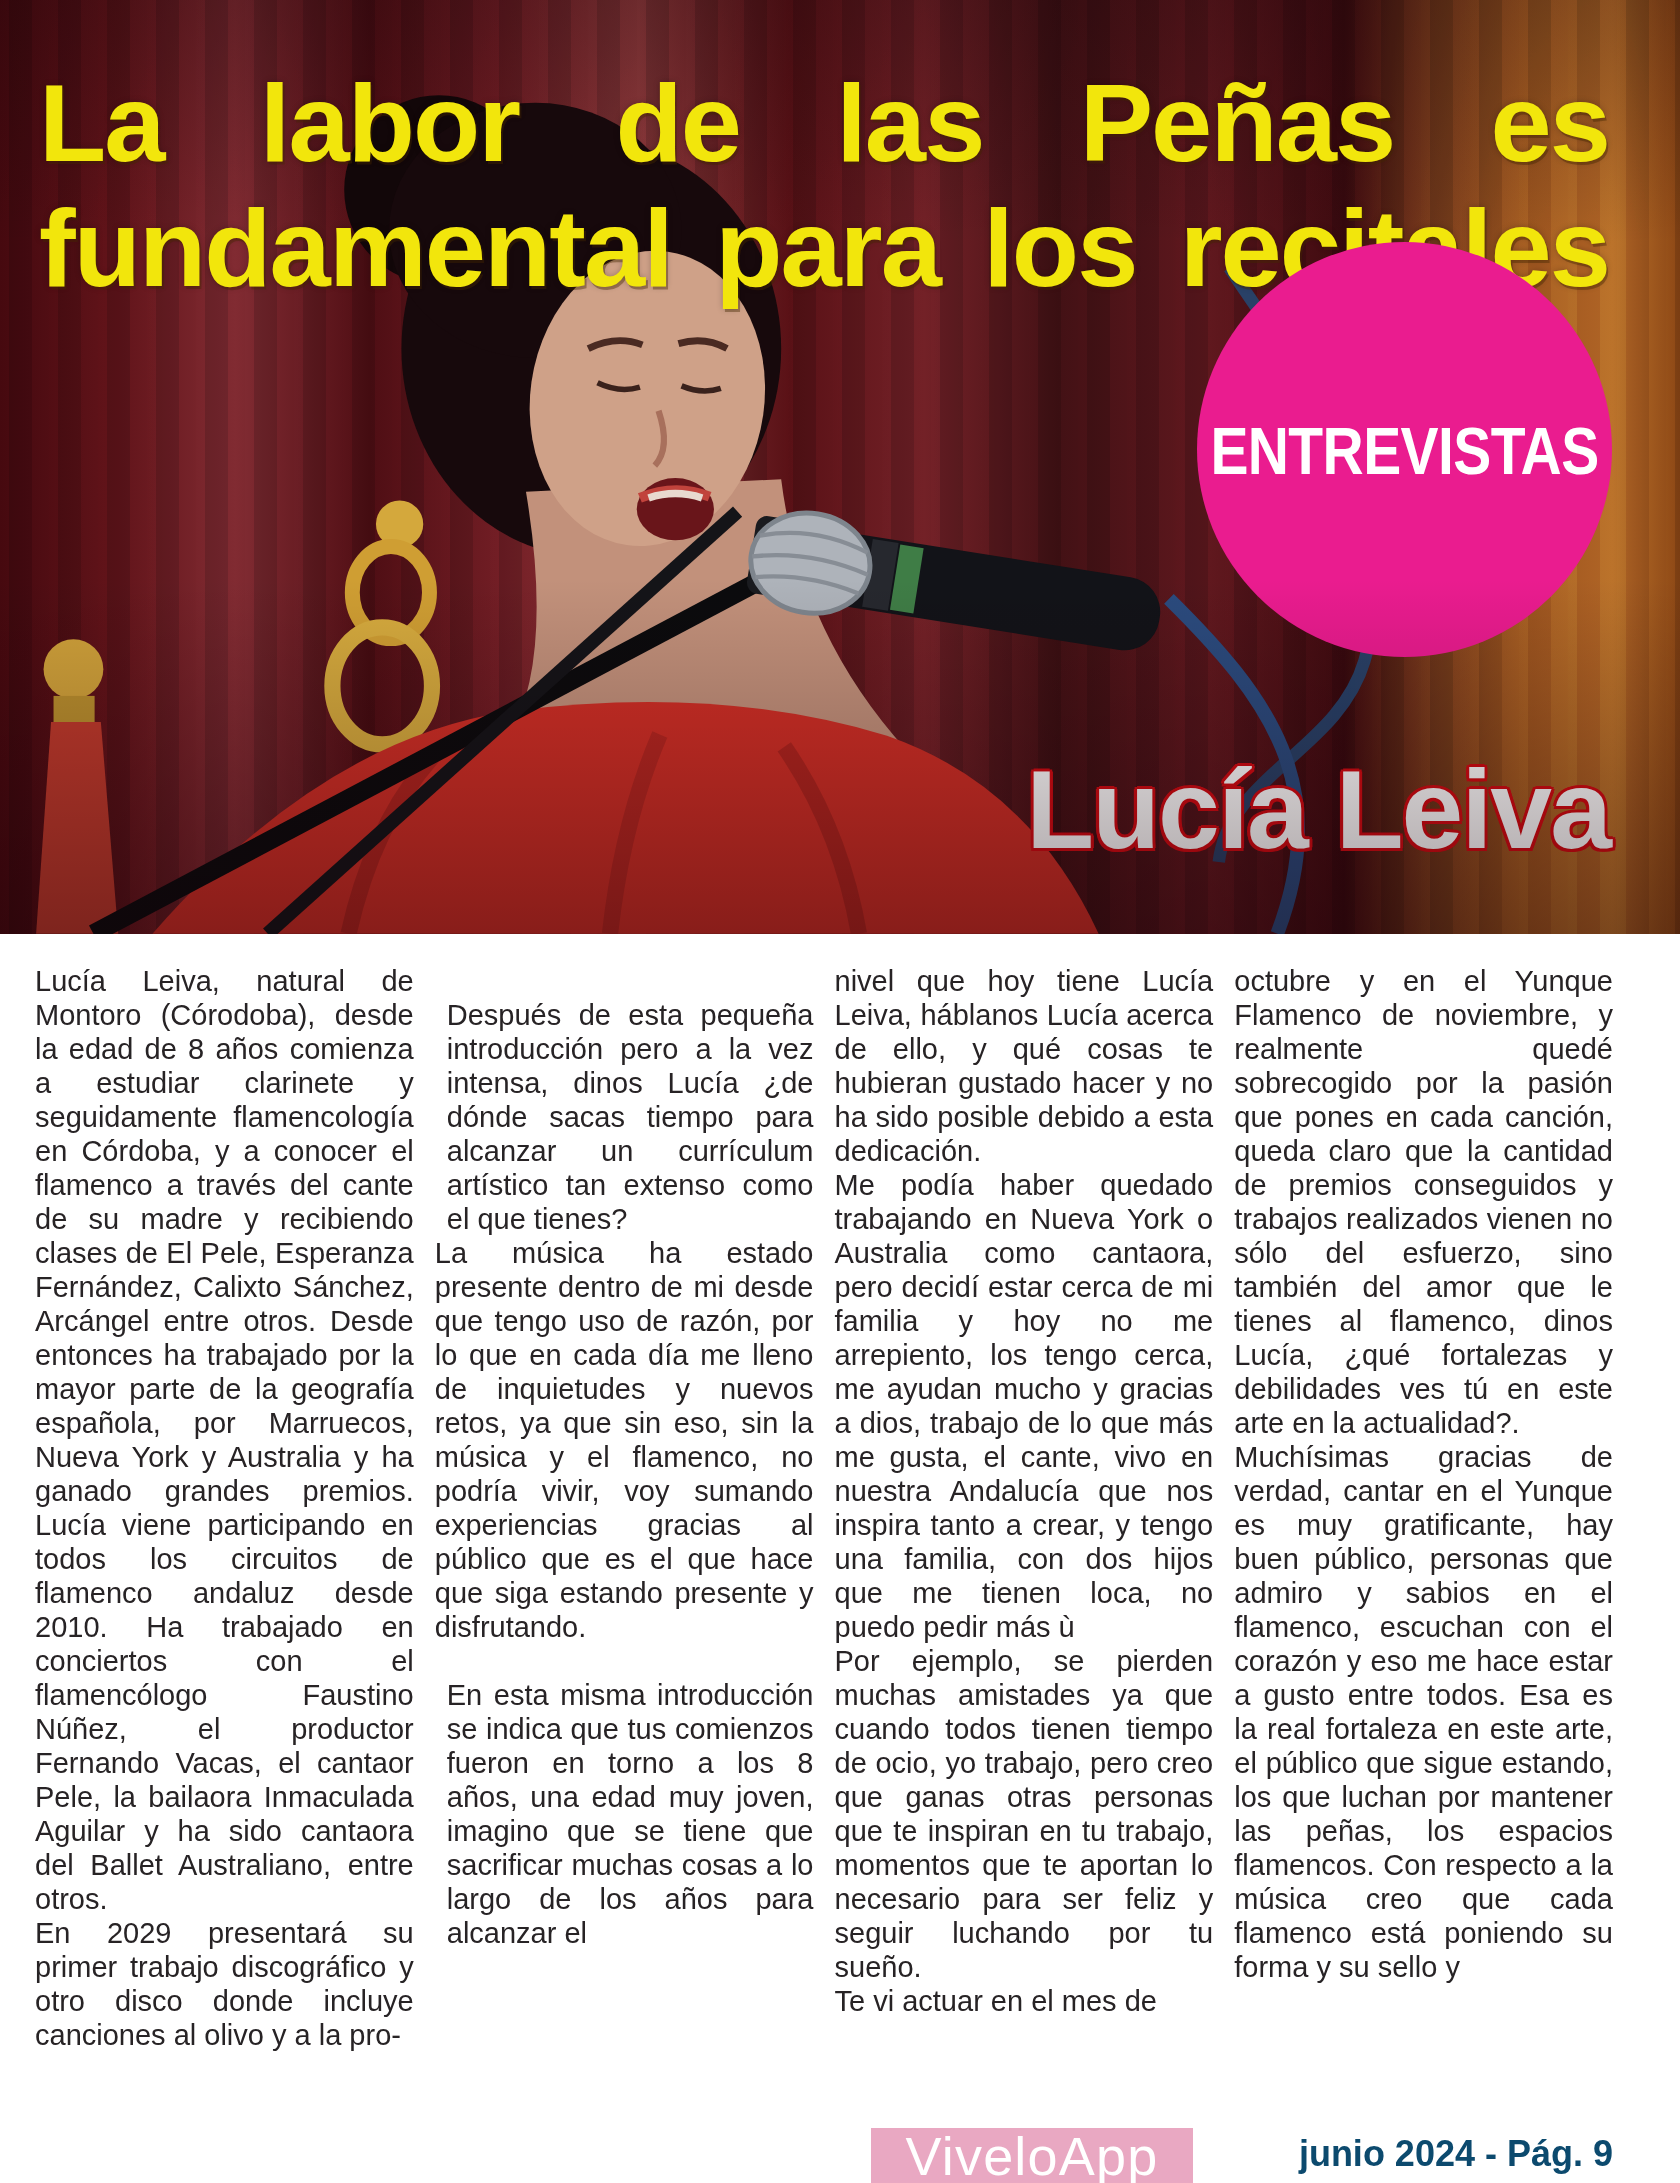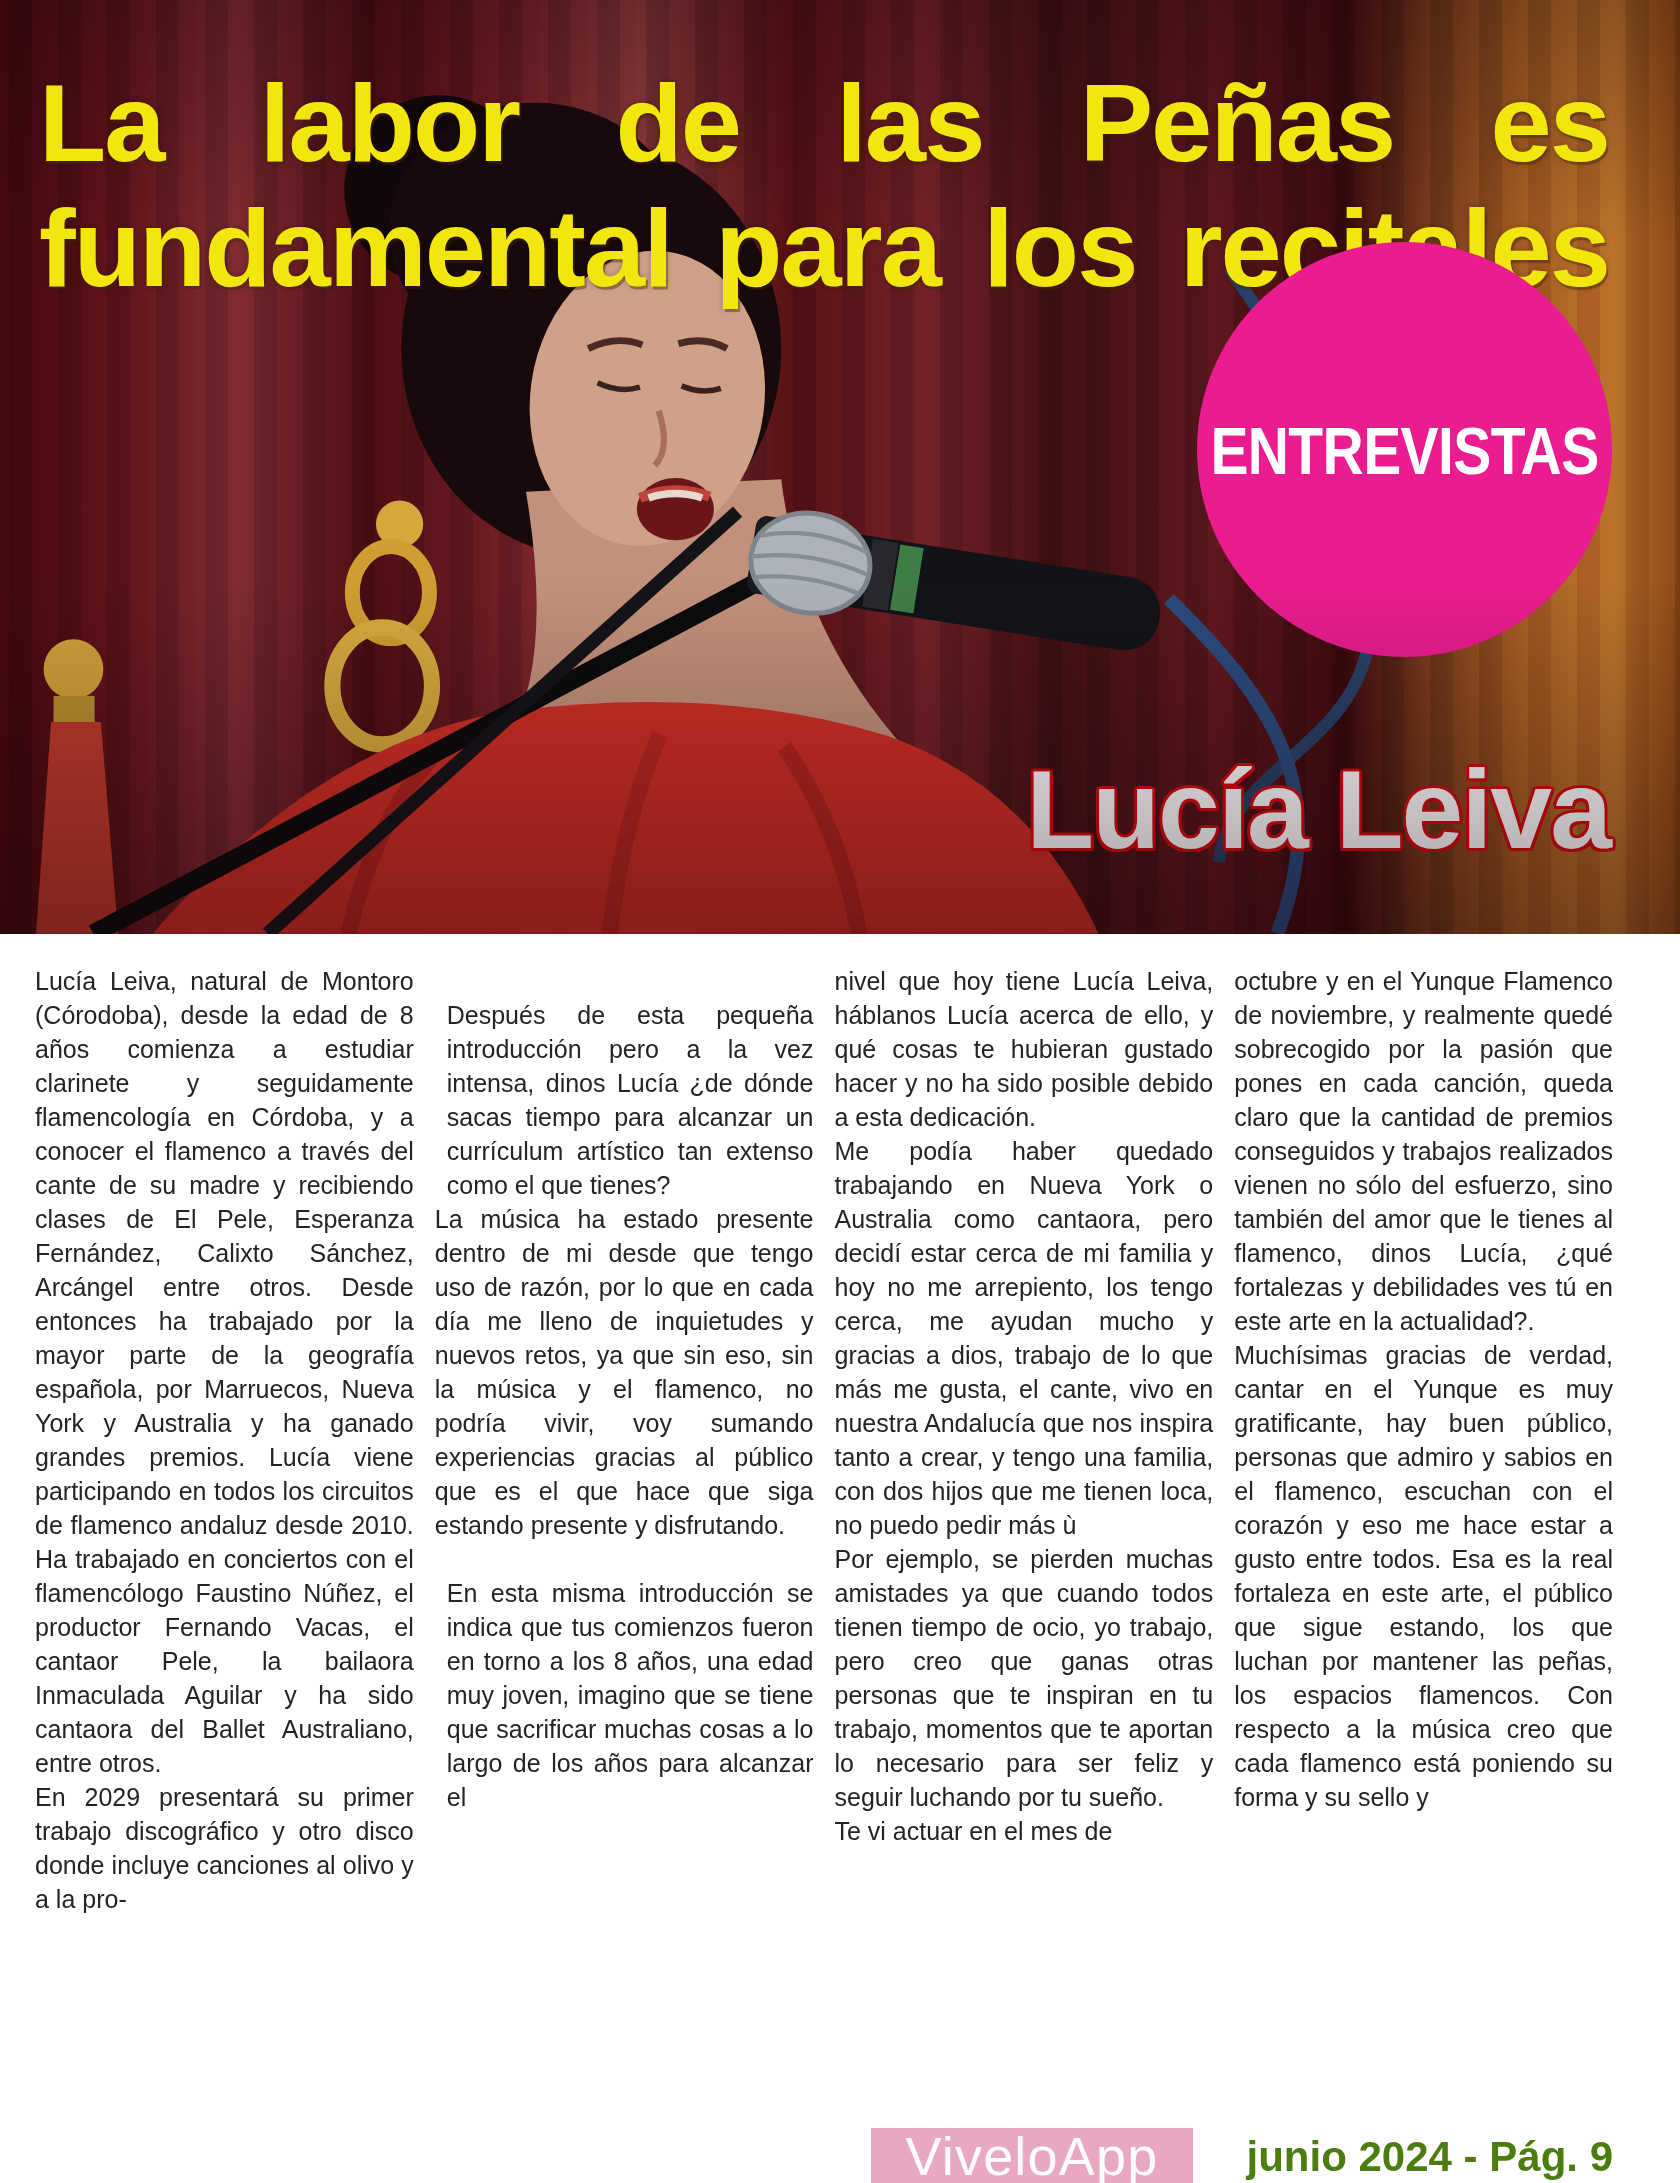--- a/index.html
+++ b/index.html
@@ -50,35 +50,35 @@
     position:absolute;right:70px;top:746px;
     font-weight:700;font-size:111px;letter-spacing:-1.9px;color:#ffffff;
     text-shadow:
       -3.1px 0 0 #D40B12, 3.1px 0 0 #D40B12, 0 -3.1px 0 #D40B12, 0 3.1px 0 #D40B12,
       -2.5px -2.5px 0 #D40B12, 2.5px 2.5px 0 #D40B12, -2.5px 2.5px 0 #D40B12, 2.5px -2.5px 0 #D40B12;
   }
   
   .columns{
     position:absolute;left:35px;top:964px;width:1578px;
     display:grid;grid-template-columns:repeat(4,1fr);column-gap:21px;
-    font-size:25px;line-height:34px;color:#272325;
+    font-size:29px;line-height:34px;color:#272325;
     text-align:justify;hyphens:auto;overflow-wrap:break-word;
   }
   .columns p{margin:0;}
   .columns p.b{font-weight:400;}
   .columns p.sp{margin-top:34px;margin-left:12px;}
   
   .vivelo{
     position:absolute;left:871px;top:2128px;width:322px;height:55px;
     background:#E9A8C2;color:#ffffff;display:flex;align-items:center;justify-content:center;
     font-size:54px;font-weight:400;letter-spacing:1.2px;
   }
   .issue{
     position:absolute;right:67px;top:2133px;
-    font-size:42px;font-weight:700;color:#4d7c0f;
+    font-size:36px;font-weight:700;color:#0c4a6e;
   }
 </style>
 </head>
 <body>
 
 <div class="page">
 
   <div class="photo">
     <svg viewBox="0 0 2699 1500">
 

